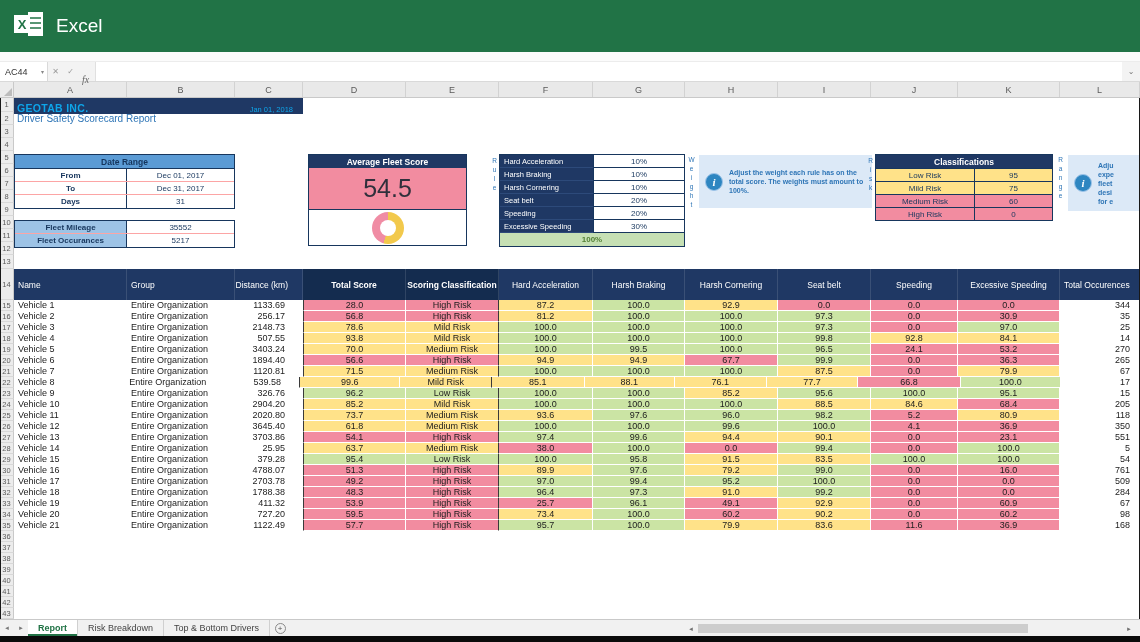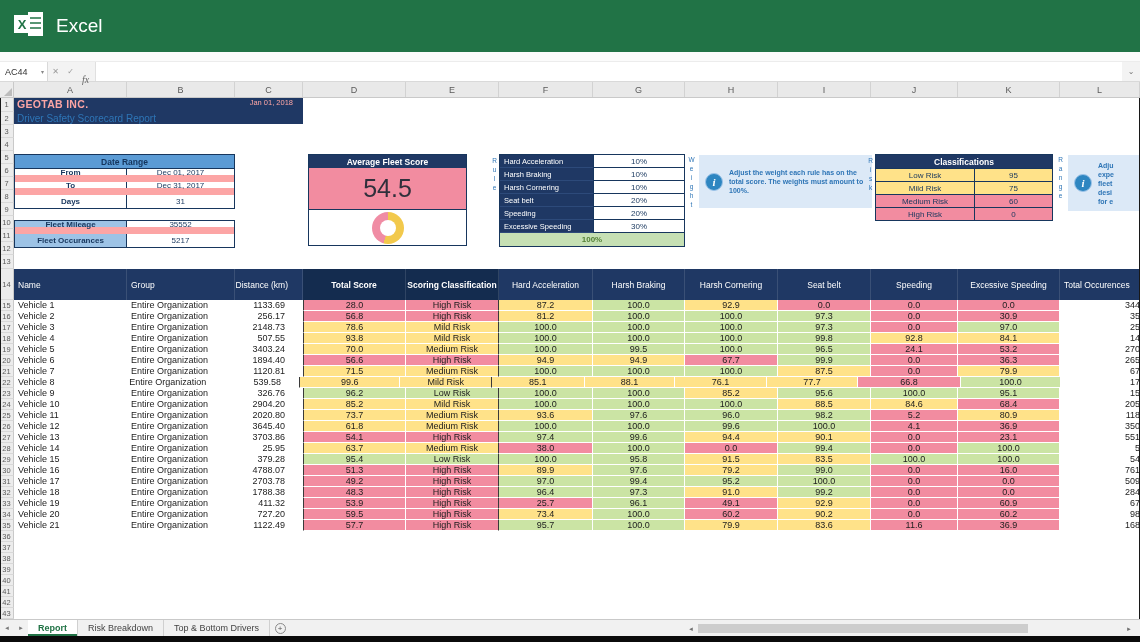--- a/index.html
+++ b/index.html
@@ -26,31 +26,31 @@
   .corner { width:14px; position:relative; border-right:1px solid #c9c9c9; background:#ececec; }
   .corner-tri { position:absolute; right:1px; bottom:1px; width:0; height:0; border-left:8px solid transparent; border-bottom:8px solid #bcbcbc; }
   .colhdr { border-right:1px solid #d2d2d2; display:flex; align-items:center; justify-content:center; font-size:9px; color:#5a5a5a; }
 
   
   .grid { position:relative; height:521px; overflow:hidden; background:#fff; }
   .row-headers { position:absolute; left:0; top:0; width:14px; }
   .rowhdr { border-bottom:1px solid #d8d8d8; border-right:1px solid #c9c9c9; background:#ececec; font-size:7.5px; color:#5a5a5a; display:flex; align-items:center; justify-content:center; }
   .side-edge { position:absolute; top:0; bottom:0; width:1px; background:#181818; z-index:40; }
 
-  .banner { position:absolute; left:14px; top:0; width:289px; height:26px; background:#1F3864; color:#fca5a5; display:flex; align-items:flex-start; }
+  .banner { position:absolute; left:14px; top:0; width:289px; height:16px; background:#1F3864; color:#0ea5e9; display:flex; align-items:flex-end; }
   .company { font-size:10.5px; font-weight:bold; padding-left:3px; letter-spacing:.3px; }
   .banner-date { margin-left:auto; font-size:7.5px; padding-right:10px; }
   .subtitle { position:absolute; left:17px; top:15px; font-size:10px; color:#2E75B6; }
 
   .cellc { display:flex; align-items:center; justify-content:center; font-size:8px; color:#17365D; }
 
   
   .dr-box { position:absolute; left:14px; top:56px; width:221px; border:1px solid #17365D; background:#fff; }
   .dr-head { height:14px; background:#5B9BD5; color:#14345c; font-weight:bold; font-size:8.5px; display:flex; align-items:center; justify-content:center; border-bottom:1px solid #17365D; }
-  .dr-row { display:flex; height:13px; border-bottom:7px solid #fca5a5; }
+  .dr-row { display:flex; height:13px; border-bottom:1px solid #fca5a5; }
   .dr-row:last-child { border-bottom:none; }
   .dr-row .lbl { width:112px; border-right:1px solid #17365D; font-weight:bold; }
   .dr-row .val { flex:1; }
   .dr-row .blue { background:#9DC3E6; }
   .fleet-box { position:absolute; left:14px; top:122px; width:221px; border:1px solid #17365D; background:#fff; }
 
   
   .afs-box { position:absolute; left:308px; top:56px; width:159px; border:1px solid #17365D; background:#fff; }
   .afs-head { height:13px; background:#1F3864; color:#fff; font-size:8.5px; font-weight:bold; display:flex; align-items:center; justify-content:center; }
   .afs-value { height:42px; background:#F28CA0; display:flex; align-items:center; justify-content:center; font-size:25px; font-weight:500; color:#30303c; border-bottom:1px solid #17365D; }
@@ -91,21 +91,21 @@
   .thead { display:flex; height:31px; background:#1F3864; color:#fff; }
   .th { display:flex; align-items:center; justify-content:center; text-align:center; font-size:8.5px; line-height:10px; border-right:1px solid rgba(255,255,255,.12); overflow:hidden; }
   .th.dark { background:#142C4F; font-weight:bold; }
   .th.al { justify-content:flex-start; text-align:left; padding-left:4px; }
   .th.ar-h { justify-content:flex-end; text-align:right; padding-right:14px; }
   .th.occ { white-space:nowrap; }
   .trow { display:flex; height:11px; }
   .td { font-size:9px; line-height:11px; white-space:nowrap; overflow:hidden; color:#1c1c1c; display:flex; align-items:center; justify-content:center; }
   .td.al { justify-content:flex-start; padding-left:4px; }
   .td.ar { justify-content:flex-end; padding-right:18px; }
-  .td.occ-v { justify-content:flex-end; }
+  .td.occ-v { justify-content:flex-end; padding-right:10px; }
   .td.colored { border-right:1px solid #fff; border-bottom:1px solid #fff; }
   .td.edge-l { border-left:1px solid #3a3a3a; }
   .td.edge-r { border-right:1px solid #3a3a3a; }
 
   
   .tabbar { height:17px; background:#f1f1f1; border-top:1px solid #c9c9c9; display:flex; align-items:stretch; position:relative; font-size:9px; color:#444; }
   .tab-nav { width:14px; display:flex; align-items:center; justify-content:center; color:#777; font-size:6px; }
   .tab { padding:0 10px; display:flex; align-items:center; border-right:1px solid #d0d0d0; background:#f1f1f1; }
   .tab.active { background:#fff; color:#217346; font-weight:bold; box-shadow:inset 0 -2px 0 #217346; }
   .tab-add { width:20px; display:flex; align-items:center; justify-content:center; }

